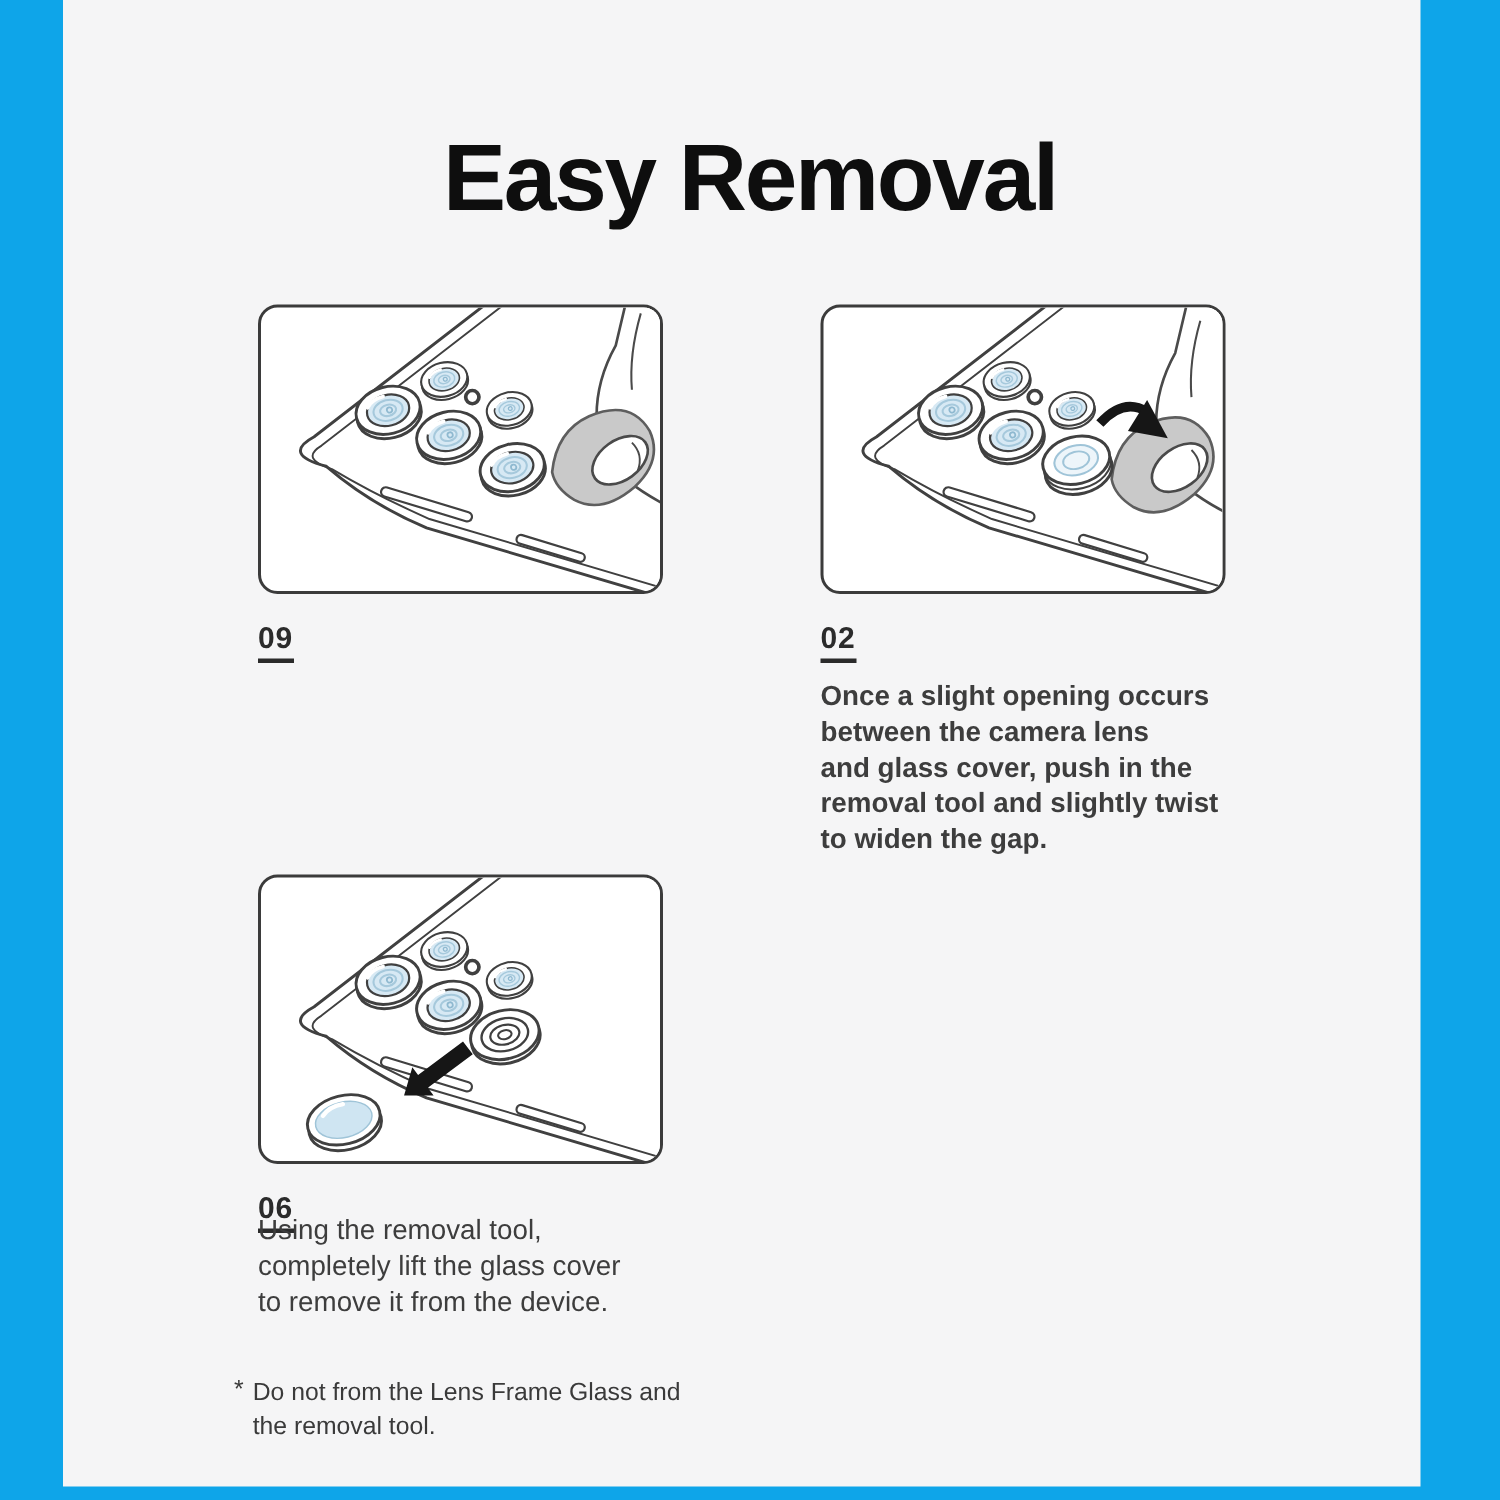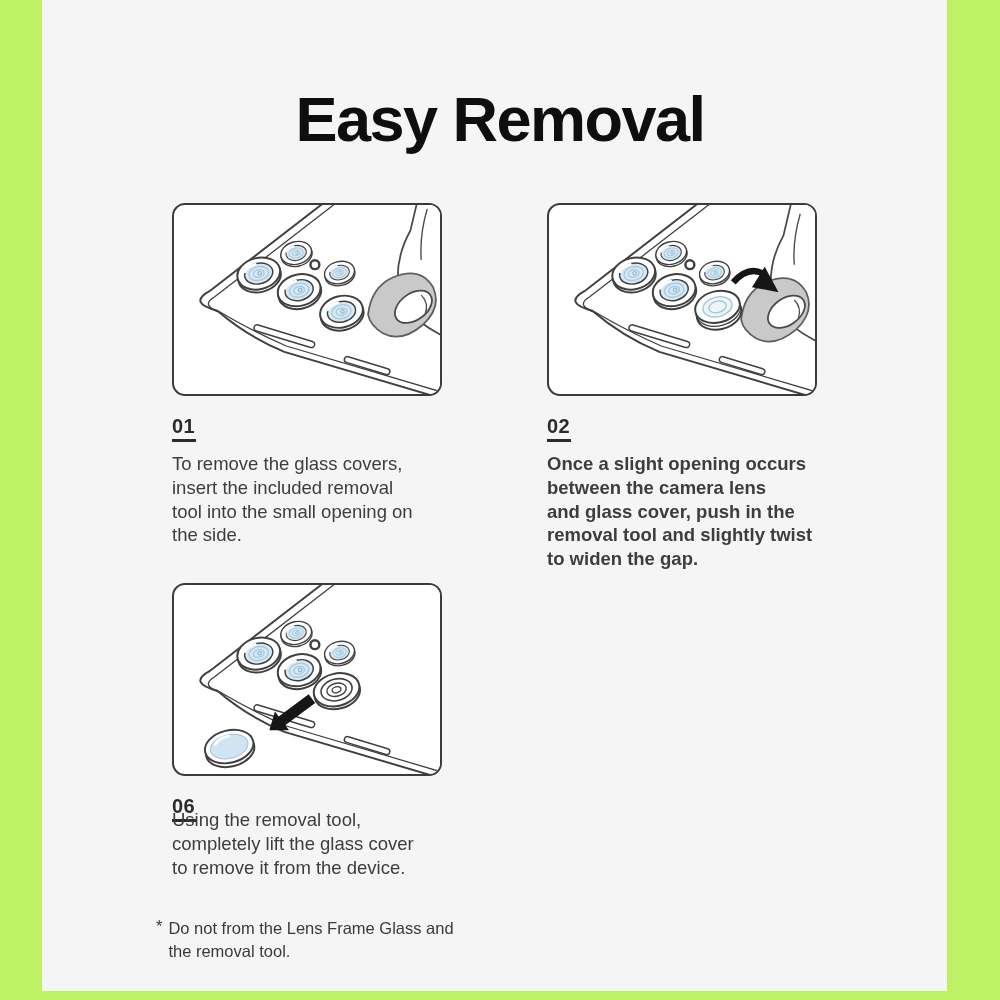--- a/index.html
+++ b/index.html
@@ -1,17 +1,17 @@
 <!DOCTYPE html>
 <html><head>
 <meta charset="utf-8">
 <style>
   html,body{margin:0;padding:0;background:#ffffff;}
   .page{position:relative;width:1000px;height:1000px;overflow:hidden;
-        font-family:"Liberation Sans","DejaVu Sans",sans-serif;background:#bef264;}
+        font-family:"Liberation Sans","DejaVu Sans",sans-serif;background:#0ea5e9;}
   .canvas{position:absolute;left:42px;top:0;width:905px;height:991px;background:#f5f5f6;}
   .title{position:absolute;left:0;top:44px;width:1000px;text-align:center;
          font-size:63px;font-weight:800;letter-spacing:-1.5px;color:#0e0e0e;line-height:1.05;}
   .panel{position:absolute;width:270px;height:193px;background:#ffffff;
          border:2px solid #3b3b3b;border-radius:13px;box-sizing:border-box;overflow:hidden;}
   .panel svg{display:block;width:100%;height:100%;}
   .panel-1{left:172px;top:203px;}
   .panel-2{left:547px;top:203px;}
   .panel-3{left:172px;top:583px;}
   .step-num{position:absolute;font-size:20px;font-weight:700;color:#2b2b2b;
@@ -77,25 +77,21 @@
         <use href="#lens-proto" transform="translate(86,70) rotate(-14)"></use>
         <use href="#lens-proto" transform="translate(124,49) rotate(-14) scale(0.72)"></use>
         <circle cx="143" cy="61" r="4.5" fill="#ffffff" stroke="#404040" stroke-width="2.5"></circle>
         <use href="#lens-proto" transform="translate(168,69) rotate(-14) scale(0.7)"></use>
         <use href="#lens-proto" transform="translate(127,87) rotate(-14)"></use>
         <use href="#lens-proto" transform="translate(170,109) rotate(-14)"></use>
       </g>
       <use href="#hand-proto"></use>
     </svg>
   </div>
-  <div class="step-num num-1">01</div>
-  <p class="step-text text-1">To remove the glass covers,
-insert the included removal
-tool into the small opening on
-the side.</p>
+  <div class="step-num num-1">09</div>
 
   <div class="panel panel-2">
     <svg viewBox="0 0 270 193" preserveAspectRatio="none">
       <use href="#phone-proto"></use>
       <g>
         <use href="#lens-proto" transform="translate(86,70) rotate(-14)"></use>
         <use href="#lens-proto" transform="translate(124,49) rotate(-14) scale(0.72)"></use>
         <circle cx="143" cy="61" r="4.5" fill="#ffffff" stroke="#404040" stroke-width="2.5"></circle>
         <use href="#lens-proto" transform="translate(168,69) rotate(-14) scale(0.7)"></use>
         <use href="#lens-proto" transform="translate(127,87) rotate(-14)"></use>

